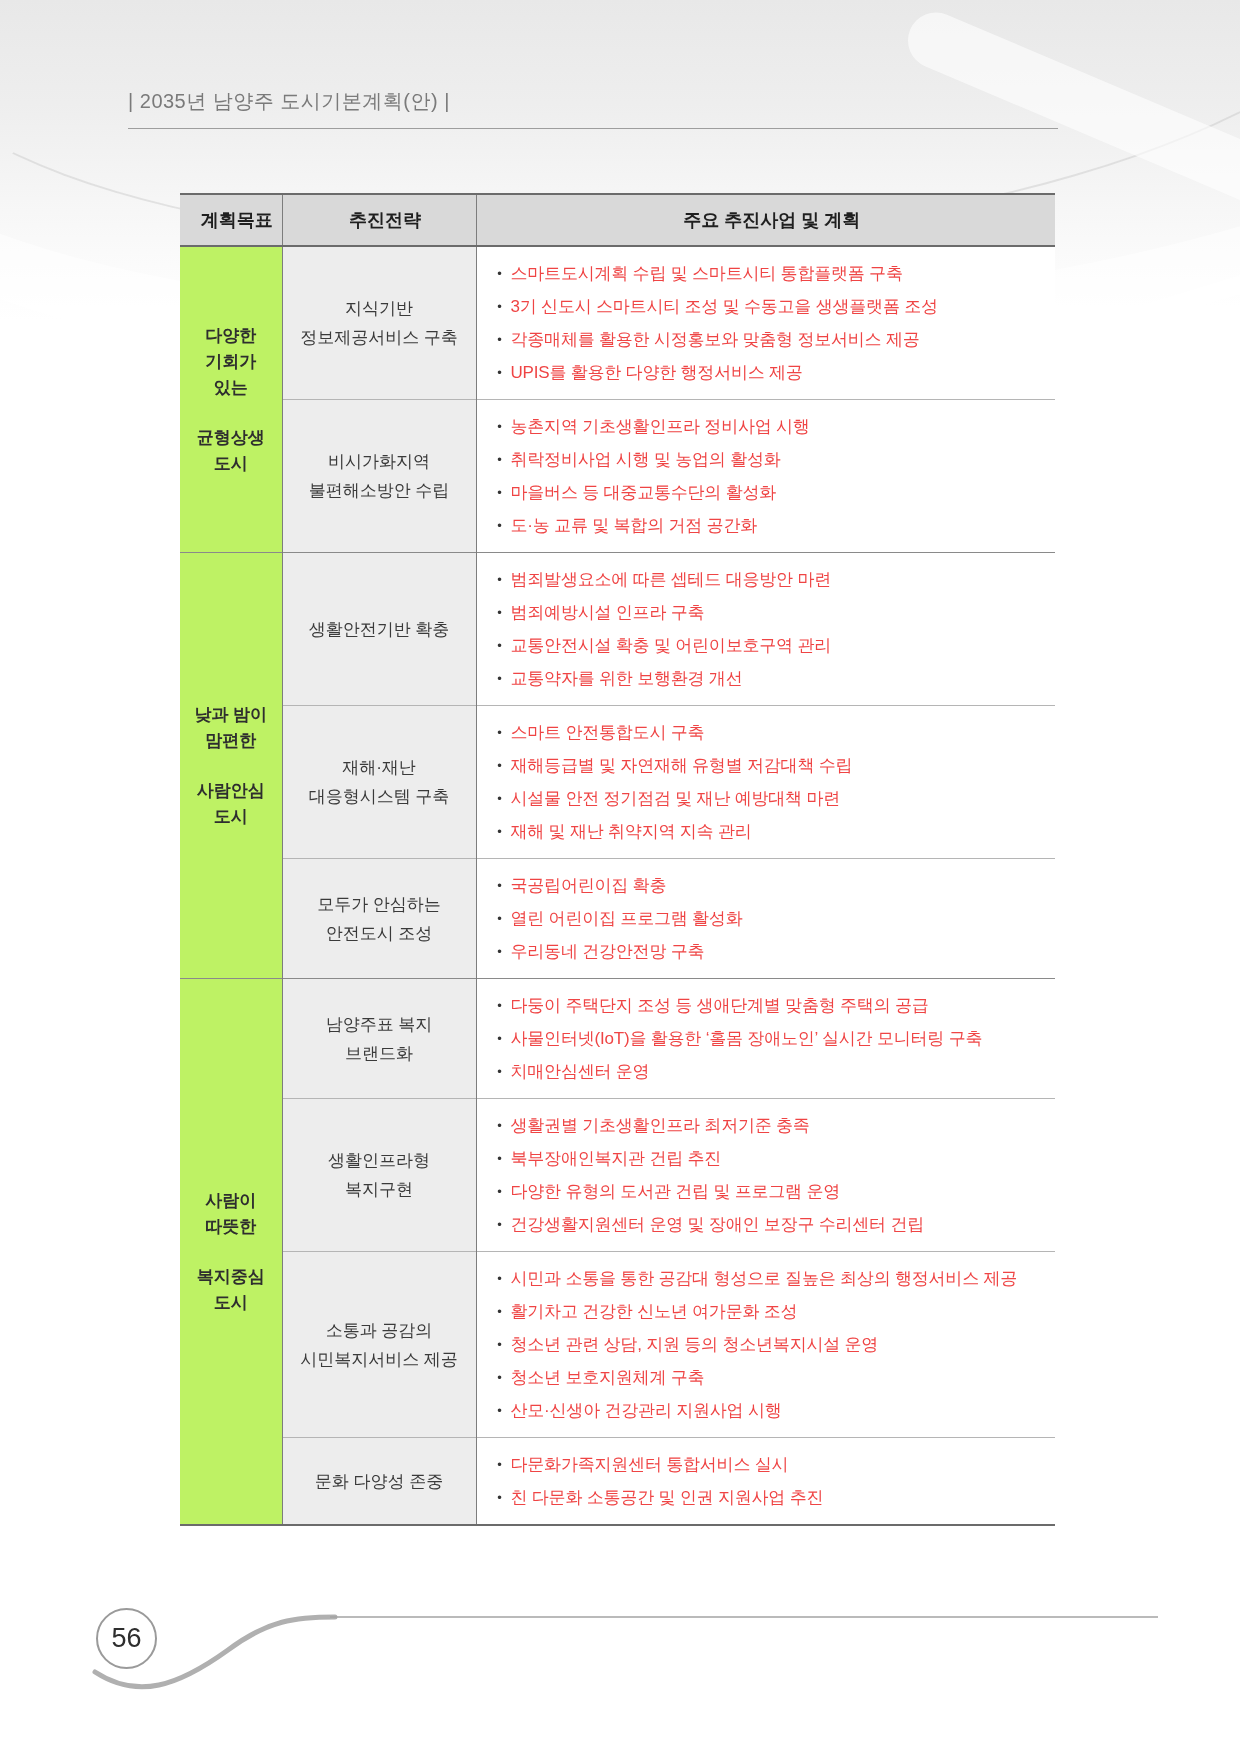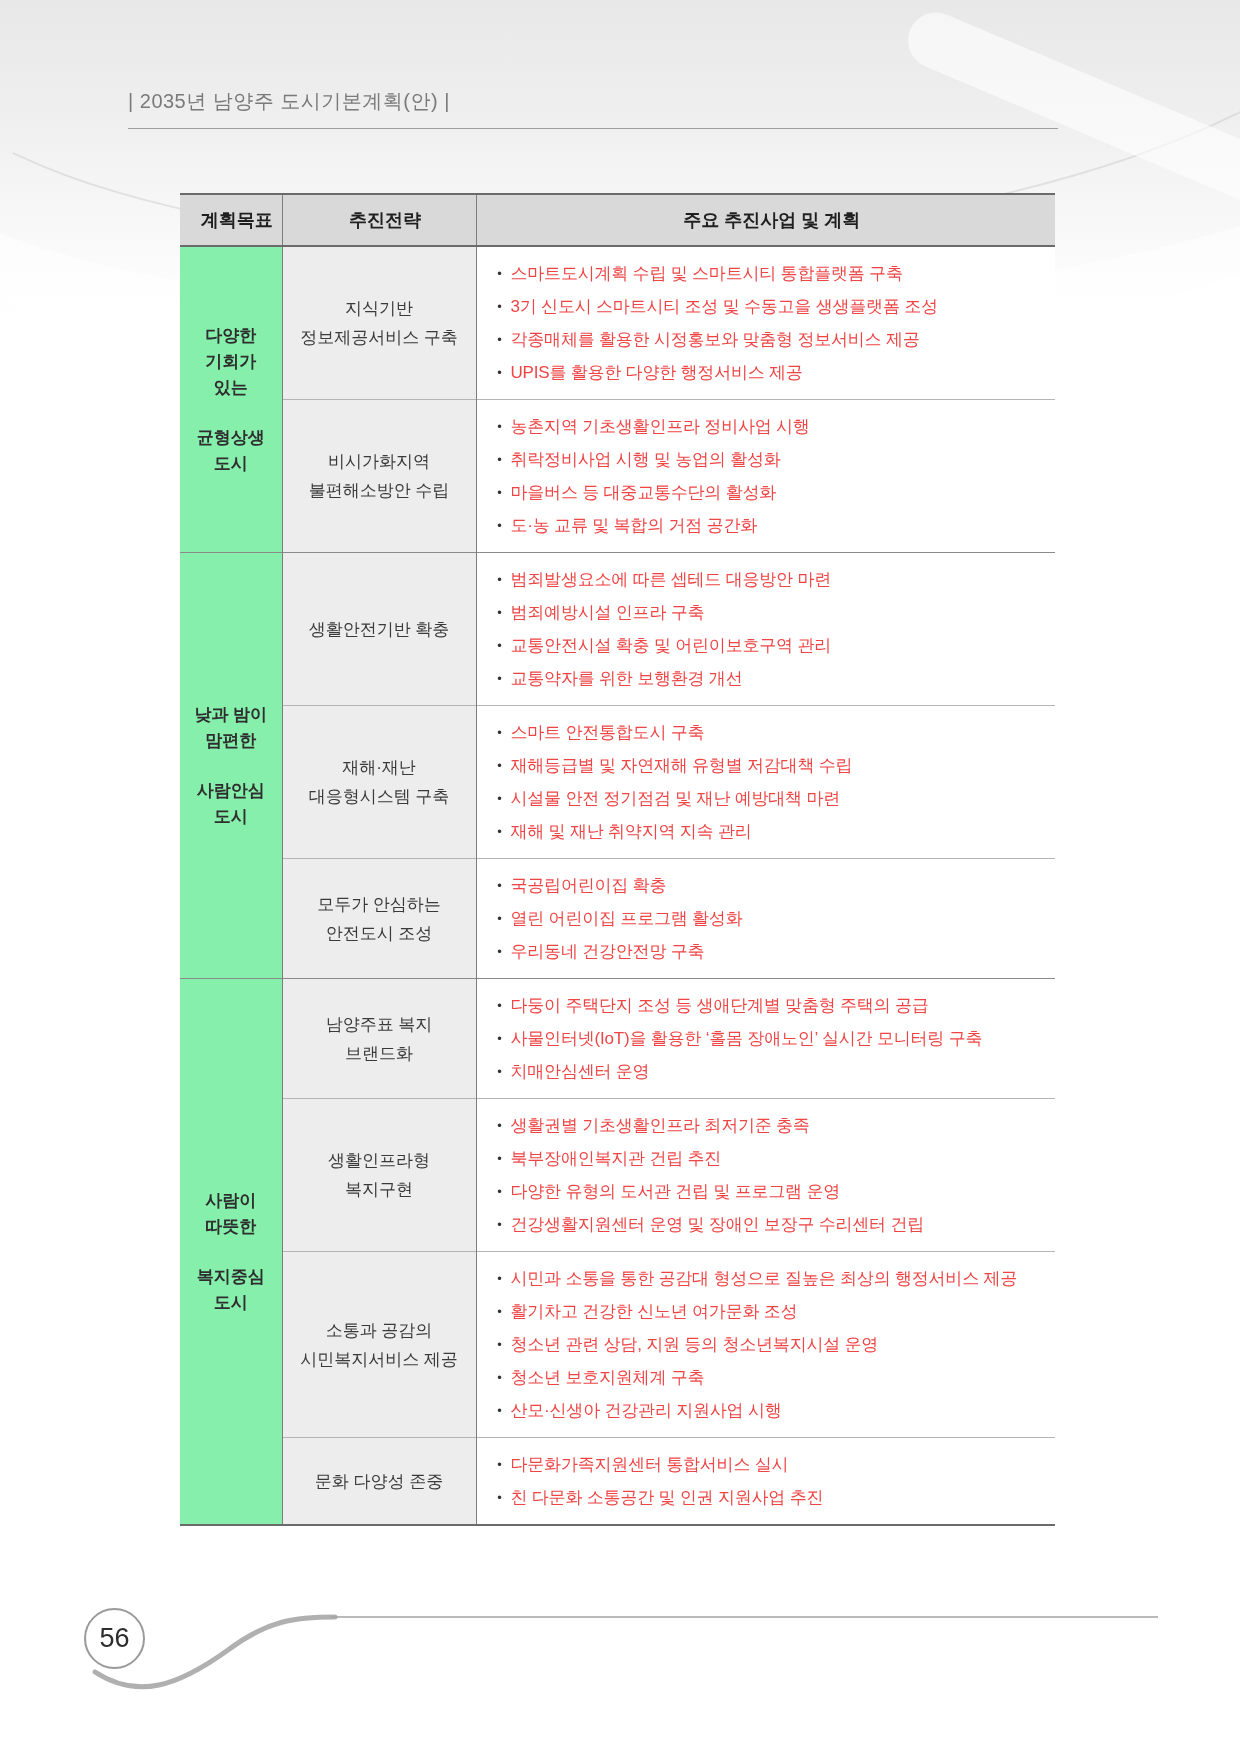--- a/index.html
+++ b/index.html
@@ -45,41 +45,41 @@
   }
   .plan-table th {
     background:#d9d9d9; border-bottom:2px solid #6b6b6b;
     height:48px; font-size:18px; font-weight:bold; color:#1f1f1f;
     text-align:center; vertical-align:middle;padding-left:13px;
   }
   .plan-table td { vertical-align:middle; }
   .col-strategy-b { border-left:1px solid #7d7d7d; border-right:1px solid #7d7d7d;margin-left:39px; }
   .goal-cell {
     text-align:center; font-size:17px; font-weight:bold; color:#2e2e2e;
-    line-height:26px; background:#86efac;
+    line-height:26px; background:#bef264;
   }
   .goal-gap { height:24px; }
   .strategy-cell {
     text-align:center; font-size:17px; color:#3a3a3a;
     line-height:29px; background:#ededed; padding:4px 4px;
   }
   .projects-cell { padding:10px 8px 10px 12px; background:#ffffff; }
   .project-item { display:flex; align-items:flex-start; line-height:33px; }
   .bullet {
     flex:0 0 auto; width:22px; text-align:center;
     font-size:13px; color:#333333; line-height:33px;
   }
   .project-text { font-size:17px; color:#ef4444; letter-spacing:-0.2px; }
   tr.group-start td { border-top:1px solid #8a8a8a; }
   tr.row-cont td   { border-top:1px solid #b5b5b5; }
 
   
   .footer-svg { position:absolute; top:1560px; left:0; width:1240px; height:170px; }
   .page-number-badge {
-    position:absolute; top:1608px; left:84px; width:57px; height:57px;
+    position:absolute; top:1608px; left:96px; width:57px; height:57px;
     border:2.5px solid #9a9a9a; border-radius:50%; background:#ffffff;
     display:flex; align-items:center; justify-content:center;
     font-size:27px; color:#2e2e2e;
   }
 </style>
 </head>
 <body>
 
 <div class="page">
 

